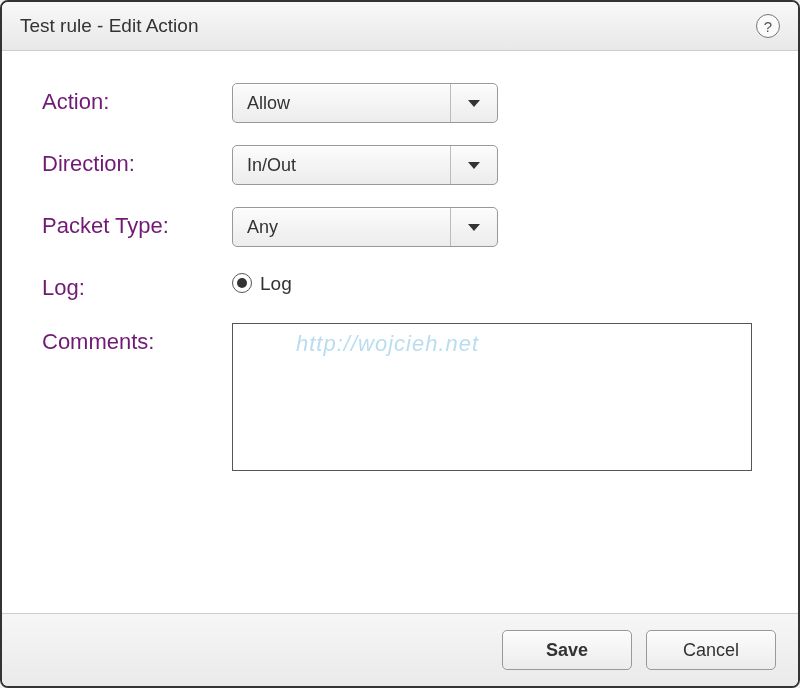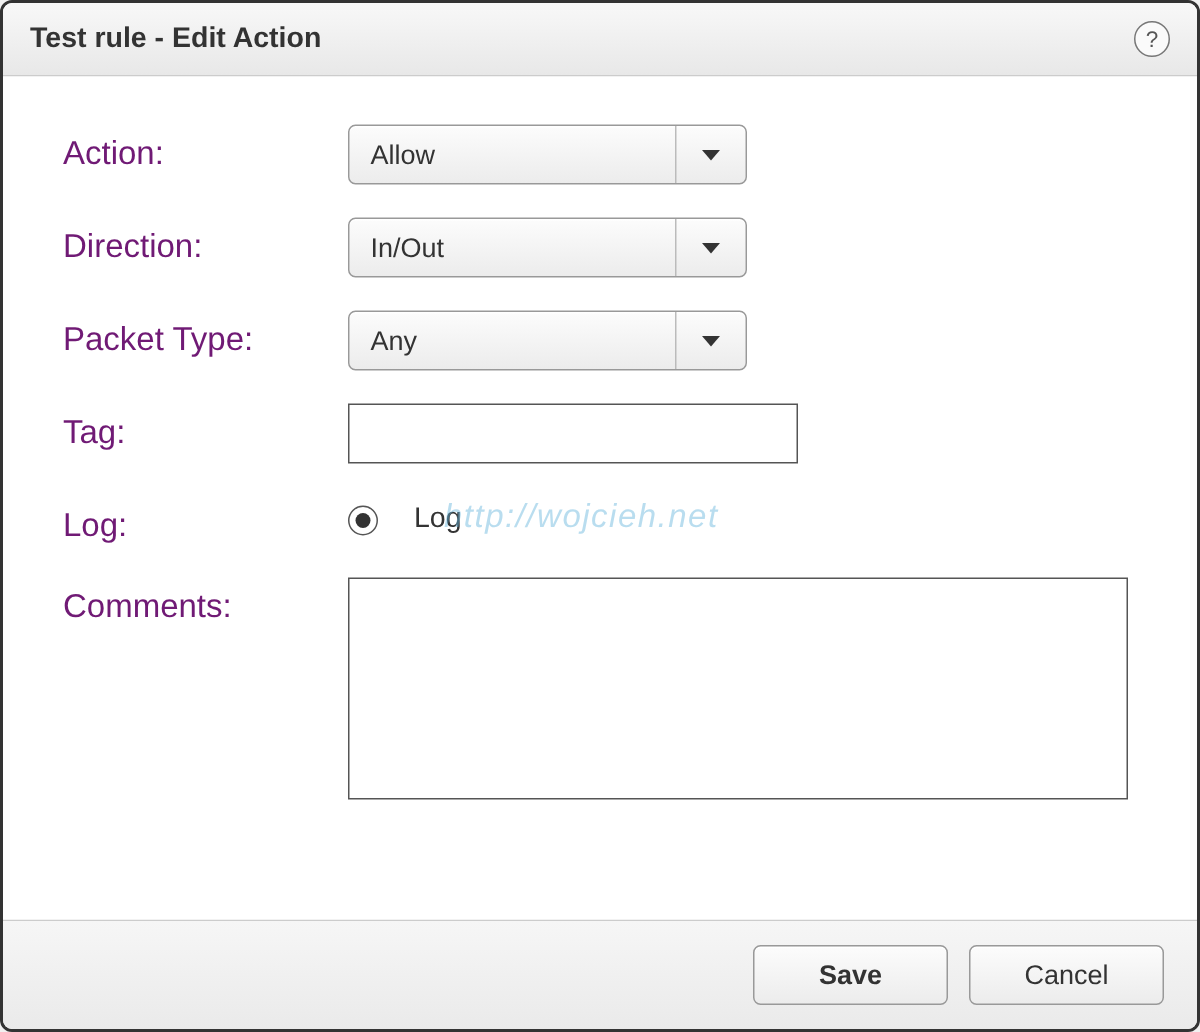--- a/index.html
+++ b/index.html
@@ -27,21 +27,21 @@
     .title-bar {
       background: linear-gradient(to bottom, #f8f8f8, #e8e8e8);
       border-bottom: 1px solid #ccc;
       padding: 12px 18px;
       display: flex;
       align-items: center;
       justify-content: space-between;
     }
     .title-text {
       font-size: 19px;
-      font-weight: bold;
+      font-weight: normal;
       color: #333;
     }
     .help-icon {
       width: 24px;
       height: 24px;
       border: 1.5px solid #777;
       border-radius: 50%;
       display: flex;
       align-items: center;
       justify-content: center;
@@ -111,22 +111,22 @@
       font-size: 17px;
     }
     .radio-group {
       display: flex;
       align-items: center;
       gap: 40px;
       padding-top: 4px;
     }
     .radio-option {
       display: flex;
-      align-items: flex-end;
-      gap: 24px;
+      align-items: flex-start;
+      gap: 8px;
       cursor: pointer;
     }
     .radio-circle {
       width: 20px;
       height: 20px;
       border: 1.5px solid #555;
       border-radius: 50%;
       display: flex;
       align-items: center;
       justify-content: center;
@@ -229,26 +229,20 @@
       <div class="form-control-cell">
         <div class="dropdown">
           <span class="dropdown-value">Any</span>
           <span class="dropdown-caret">
               <span class="caret-down"></span>
             </span>
         </div>
       </div>
     </div>
 
-    <div class="form-row">
-      <div class="form-label">Tag:</div>
-      <div class="form-control-cell">
-        <input type="text" class="text-input" value="" style="">
-      </div>
-    </div>
 
     <div class="form-row">
       <div class="form-label">Log:</div>
       <div class="form-control-cell">
         <div class="radio-group">
           <div class="radio-option">
             <span class="radio-circle">
                 <span class="radio-dot"></span>
               </span>
             <span class="radio-label">Log</span>

